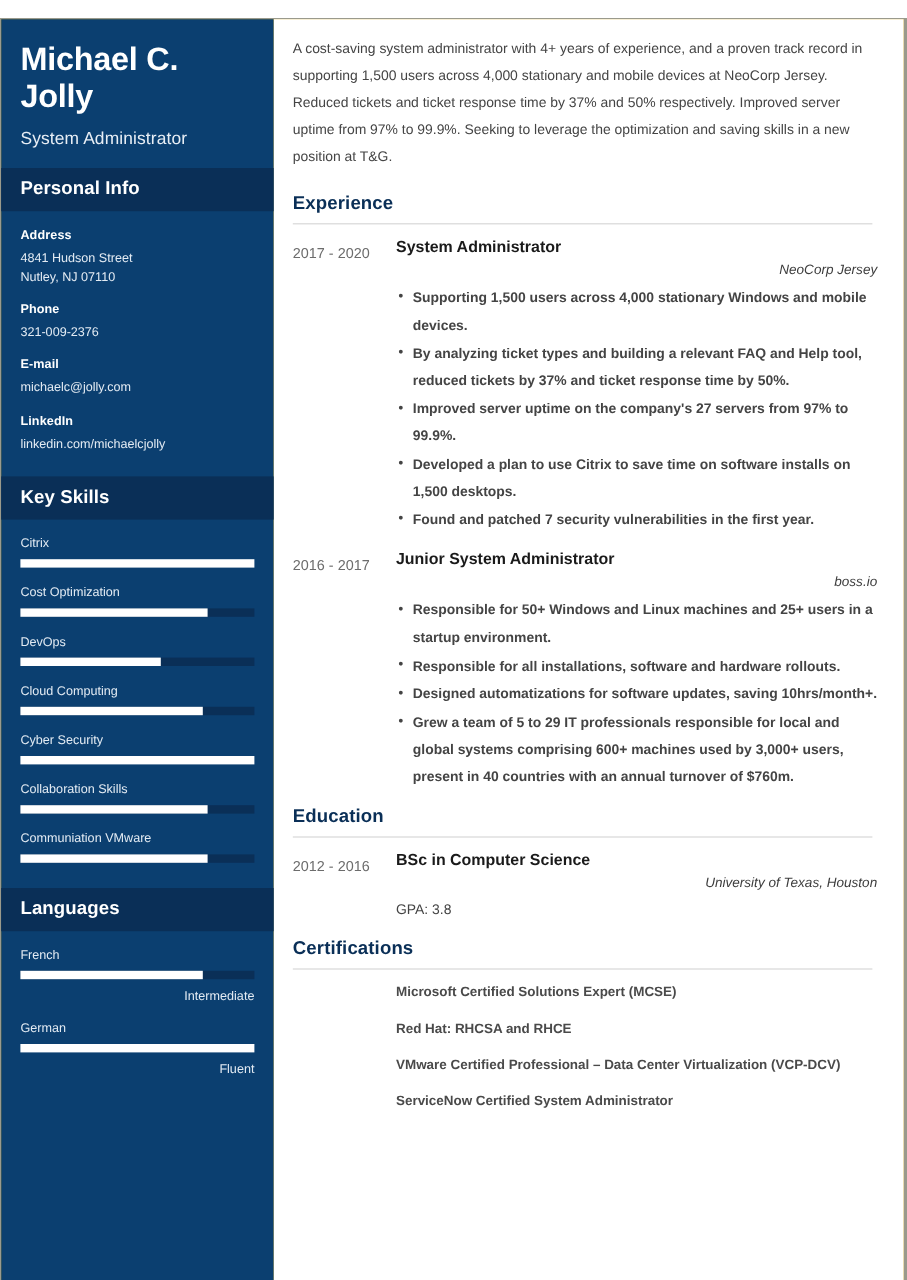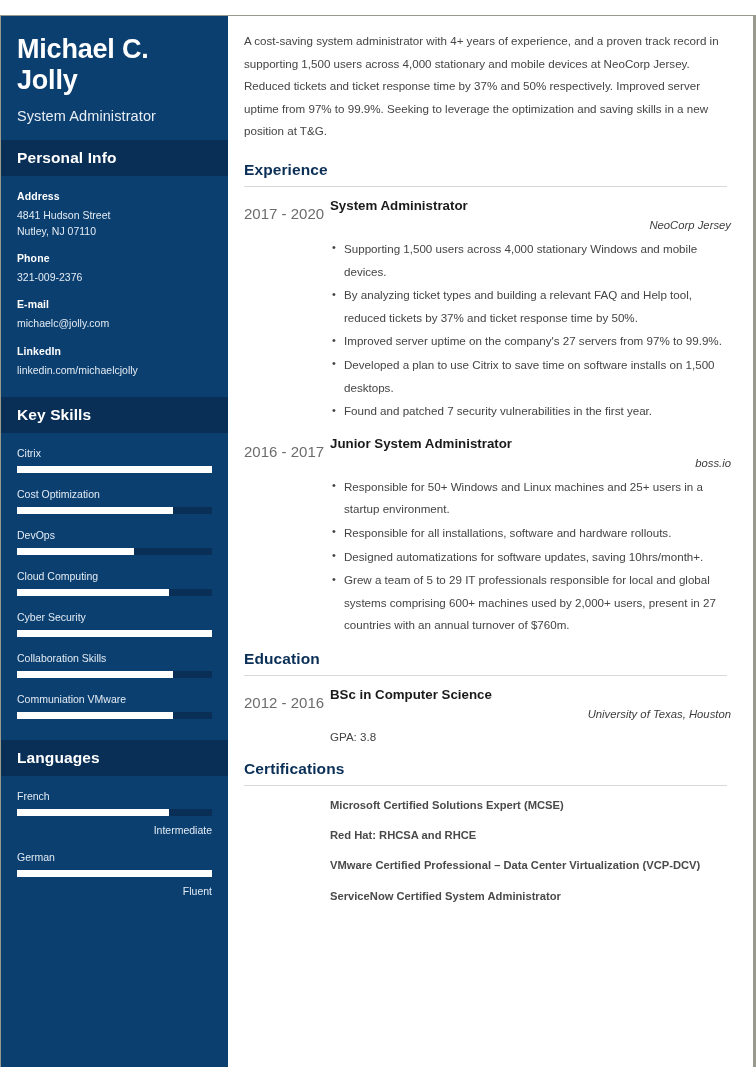--- a/index.html
+++ b/index.html
@@ -135,21 +135,21 @@
     margin-right: 4px;
   }
 
   .entry {
     display: flex;
     align-items: flex-start;
     margin-bottom: 12px;
   }
   .entry-date {
     flex: 0 0 86px;
-    font-size: 15px;
+    font-size: 12px;
     color: #6c6c6c;
     line-height: 1.85;
     padding-top: 2px;
   }
   .entry-body { flex: 1 1 auto; min-width: 0; }
 
   .entry-title {
     font-size: 13.3px;
     font-weight: bold;
     color: #1a1a1a;
@@ -173,20 +173,21 @@
     margin: 0;
     padding: 0;
   }
   ul.bullets li {
     position: relative;
     padding-left: 14px;
     font-size: 11.6px;
     line-height: 1.95;
     color: #444444;
     margin-bottom: 1px;
+    font-weight: bold;
   }
   ul.bullets li::before {
     content: "\2022";
     position: absolute;
     left: 2px;
     top: -0.5px;
     color: #444444;
     font-size: 11px;
   }
 
@@ -321,21 +322,21 @@
           </div>
           <div class="entry">
             <div class="entry-date">2016 - 2017</div>
             <div class="entry-body">
               <div class="entry-title">Junior System Administrator</div>
               <div class="entry-sub">boss.io</div>
               <ul class="bullets">
                 <li>Responsible for 50+ Windows and Linux machines and 25+ users in a startup environment.</li>
                 <li>Responsible for all installations, software and hardware rollouts.</li>
                 <li>Designed automatizations for software updates, saving 10hrs/month+.</li>
-                <li>Grew a team of 5 to 29 IT professionals responsible for local and global systems comprising 600+ machines used by 2,000+ users, present in 27 countries with an annual turnover of $760m.</li>
+                <li>Grew a team of 5 to 29 IT professionals responsible for local and global systems comprising 600+ machines used by 3,000+ users, present in 40 countries with an annual turnover of $760m.</li>
               </ul>
             </div>
           </div>
         </div>
     </section>
 
     <section class="section">
       <div class="section-title">Education</div>
       <div class="section-rule"></div>
       <div id="education-list">

